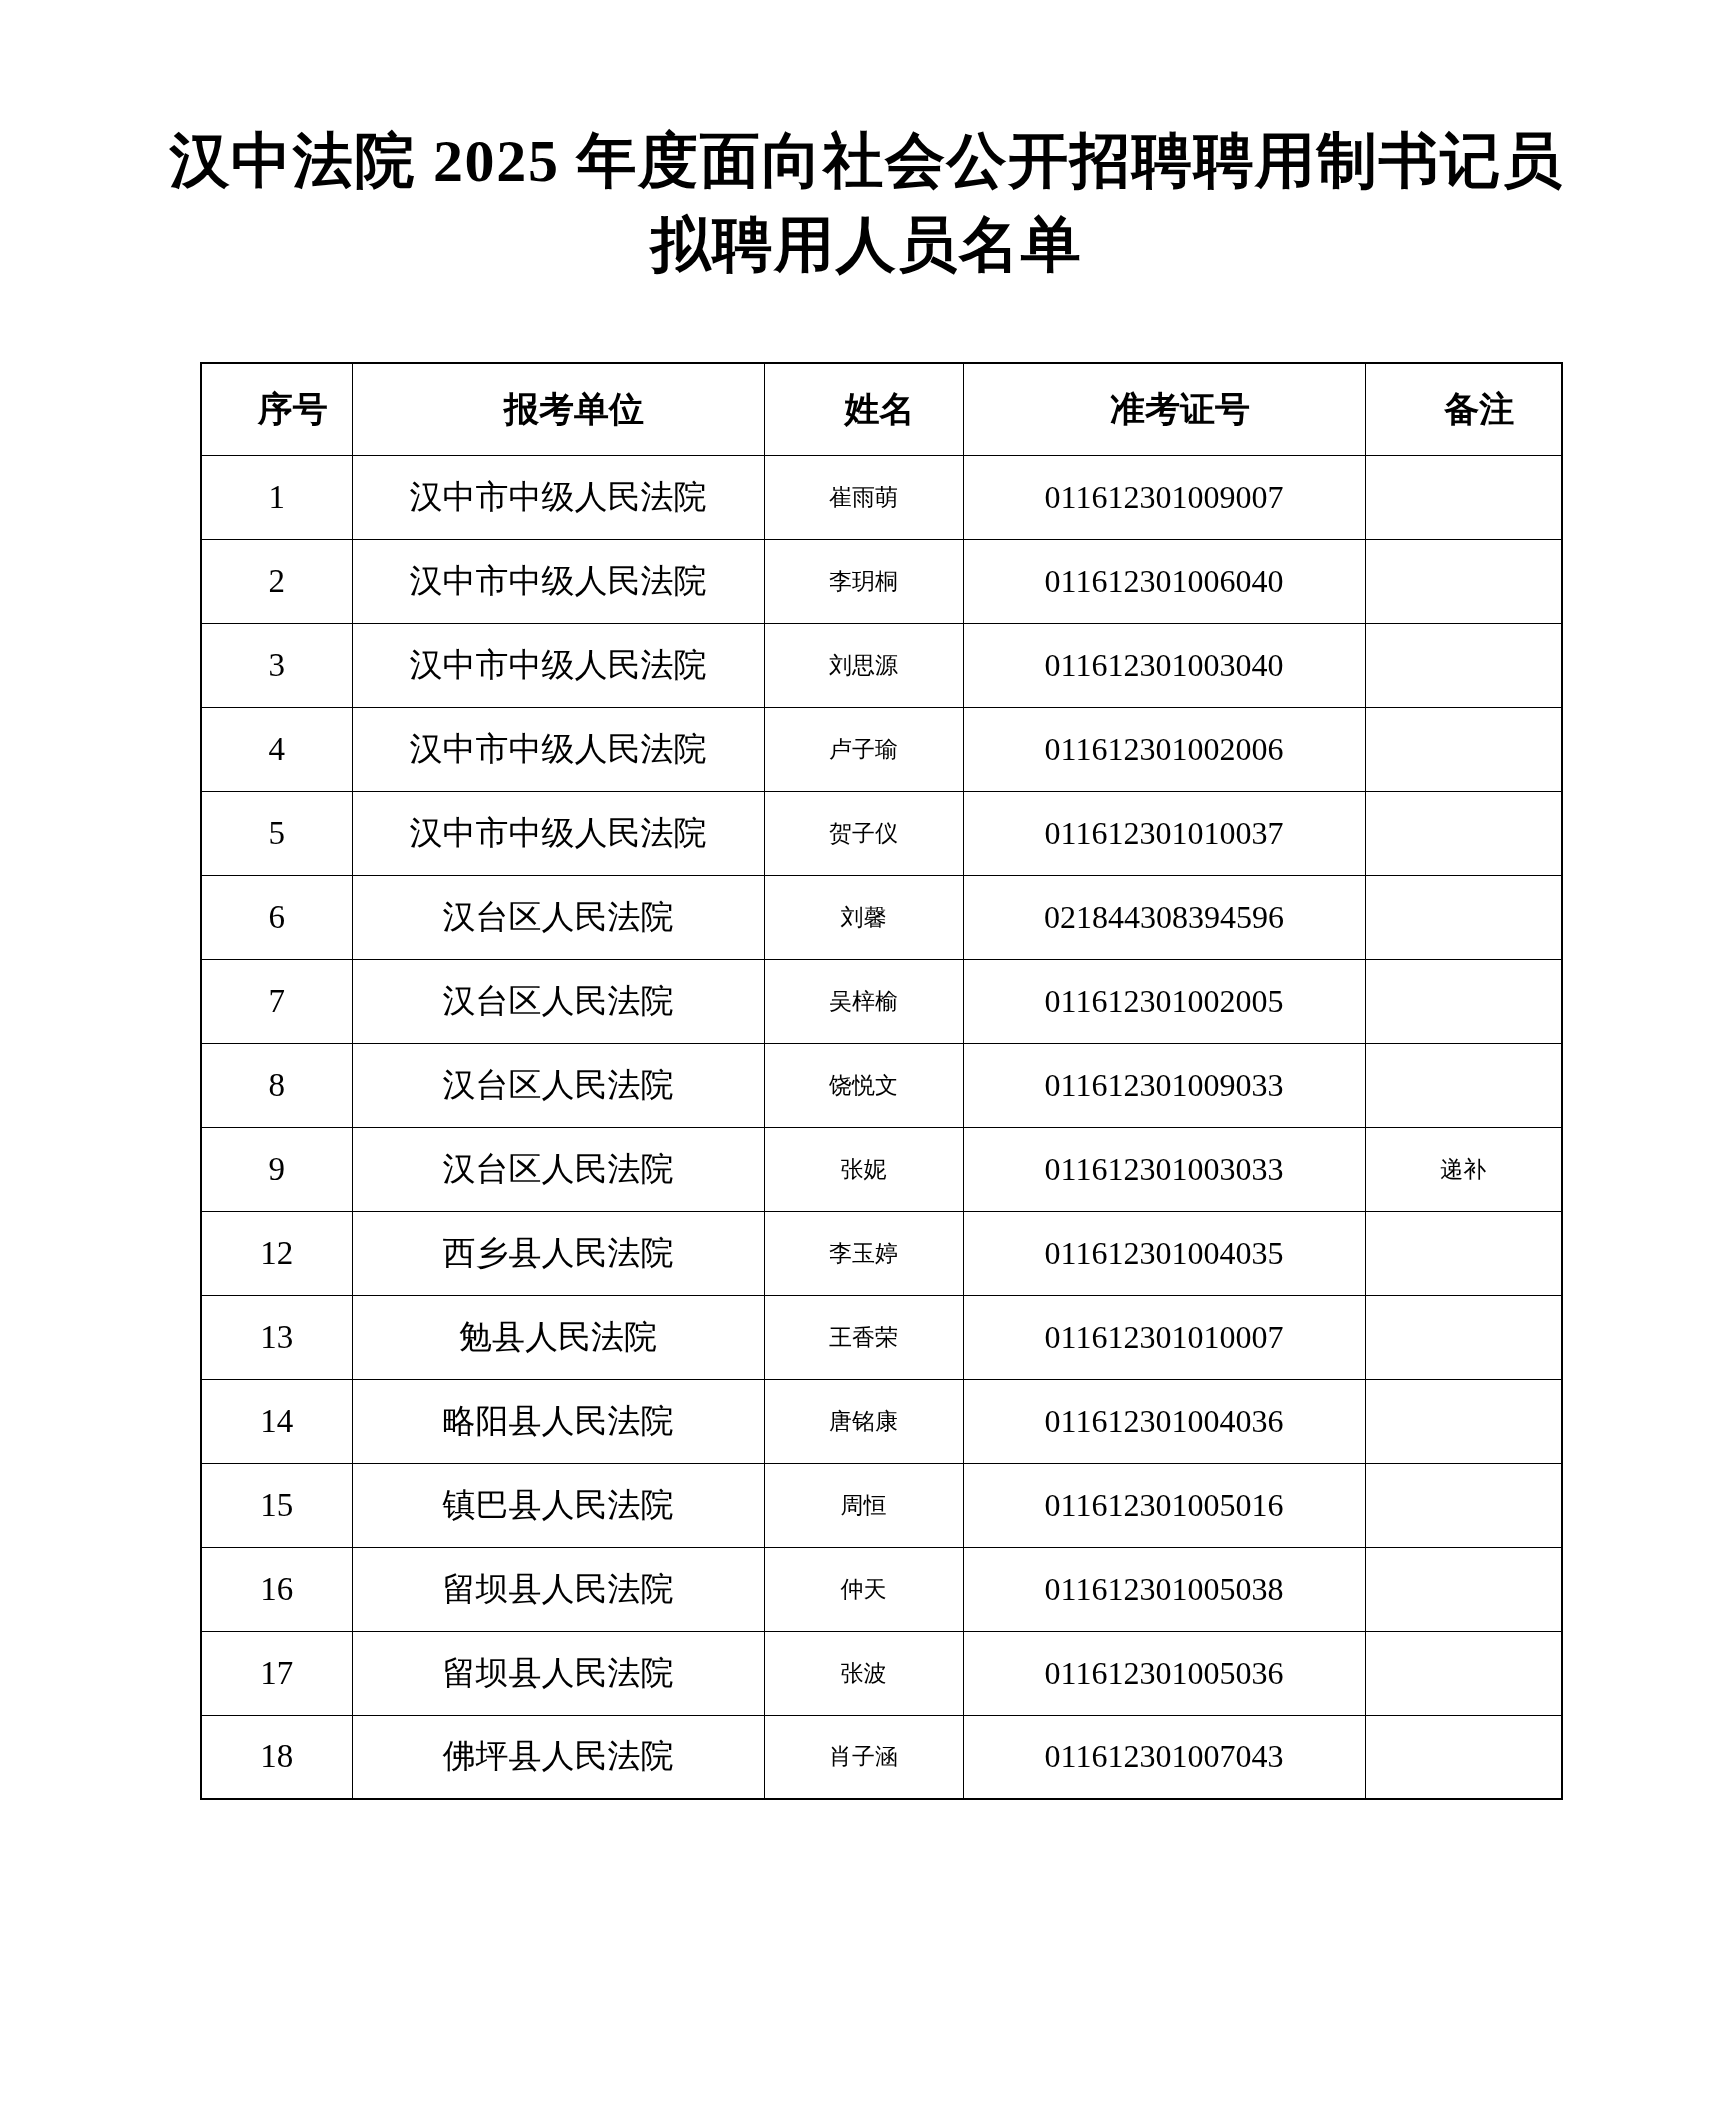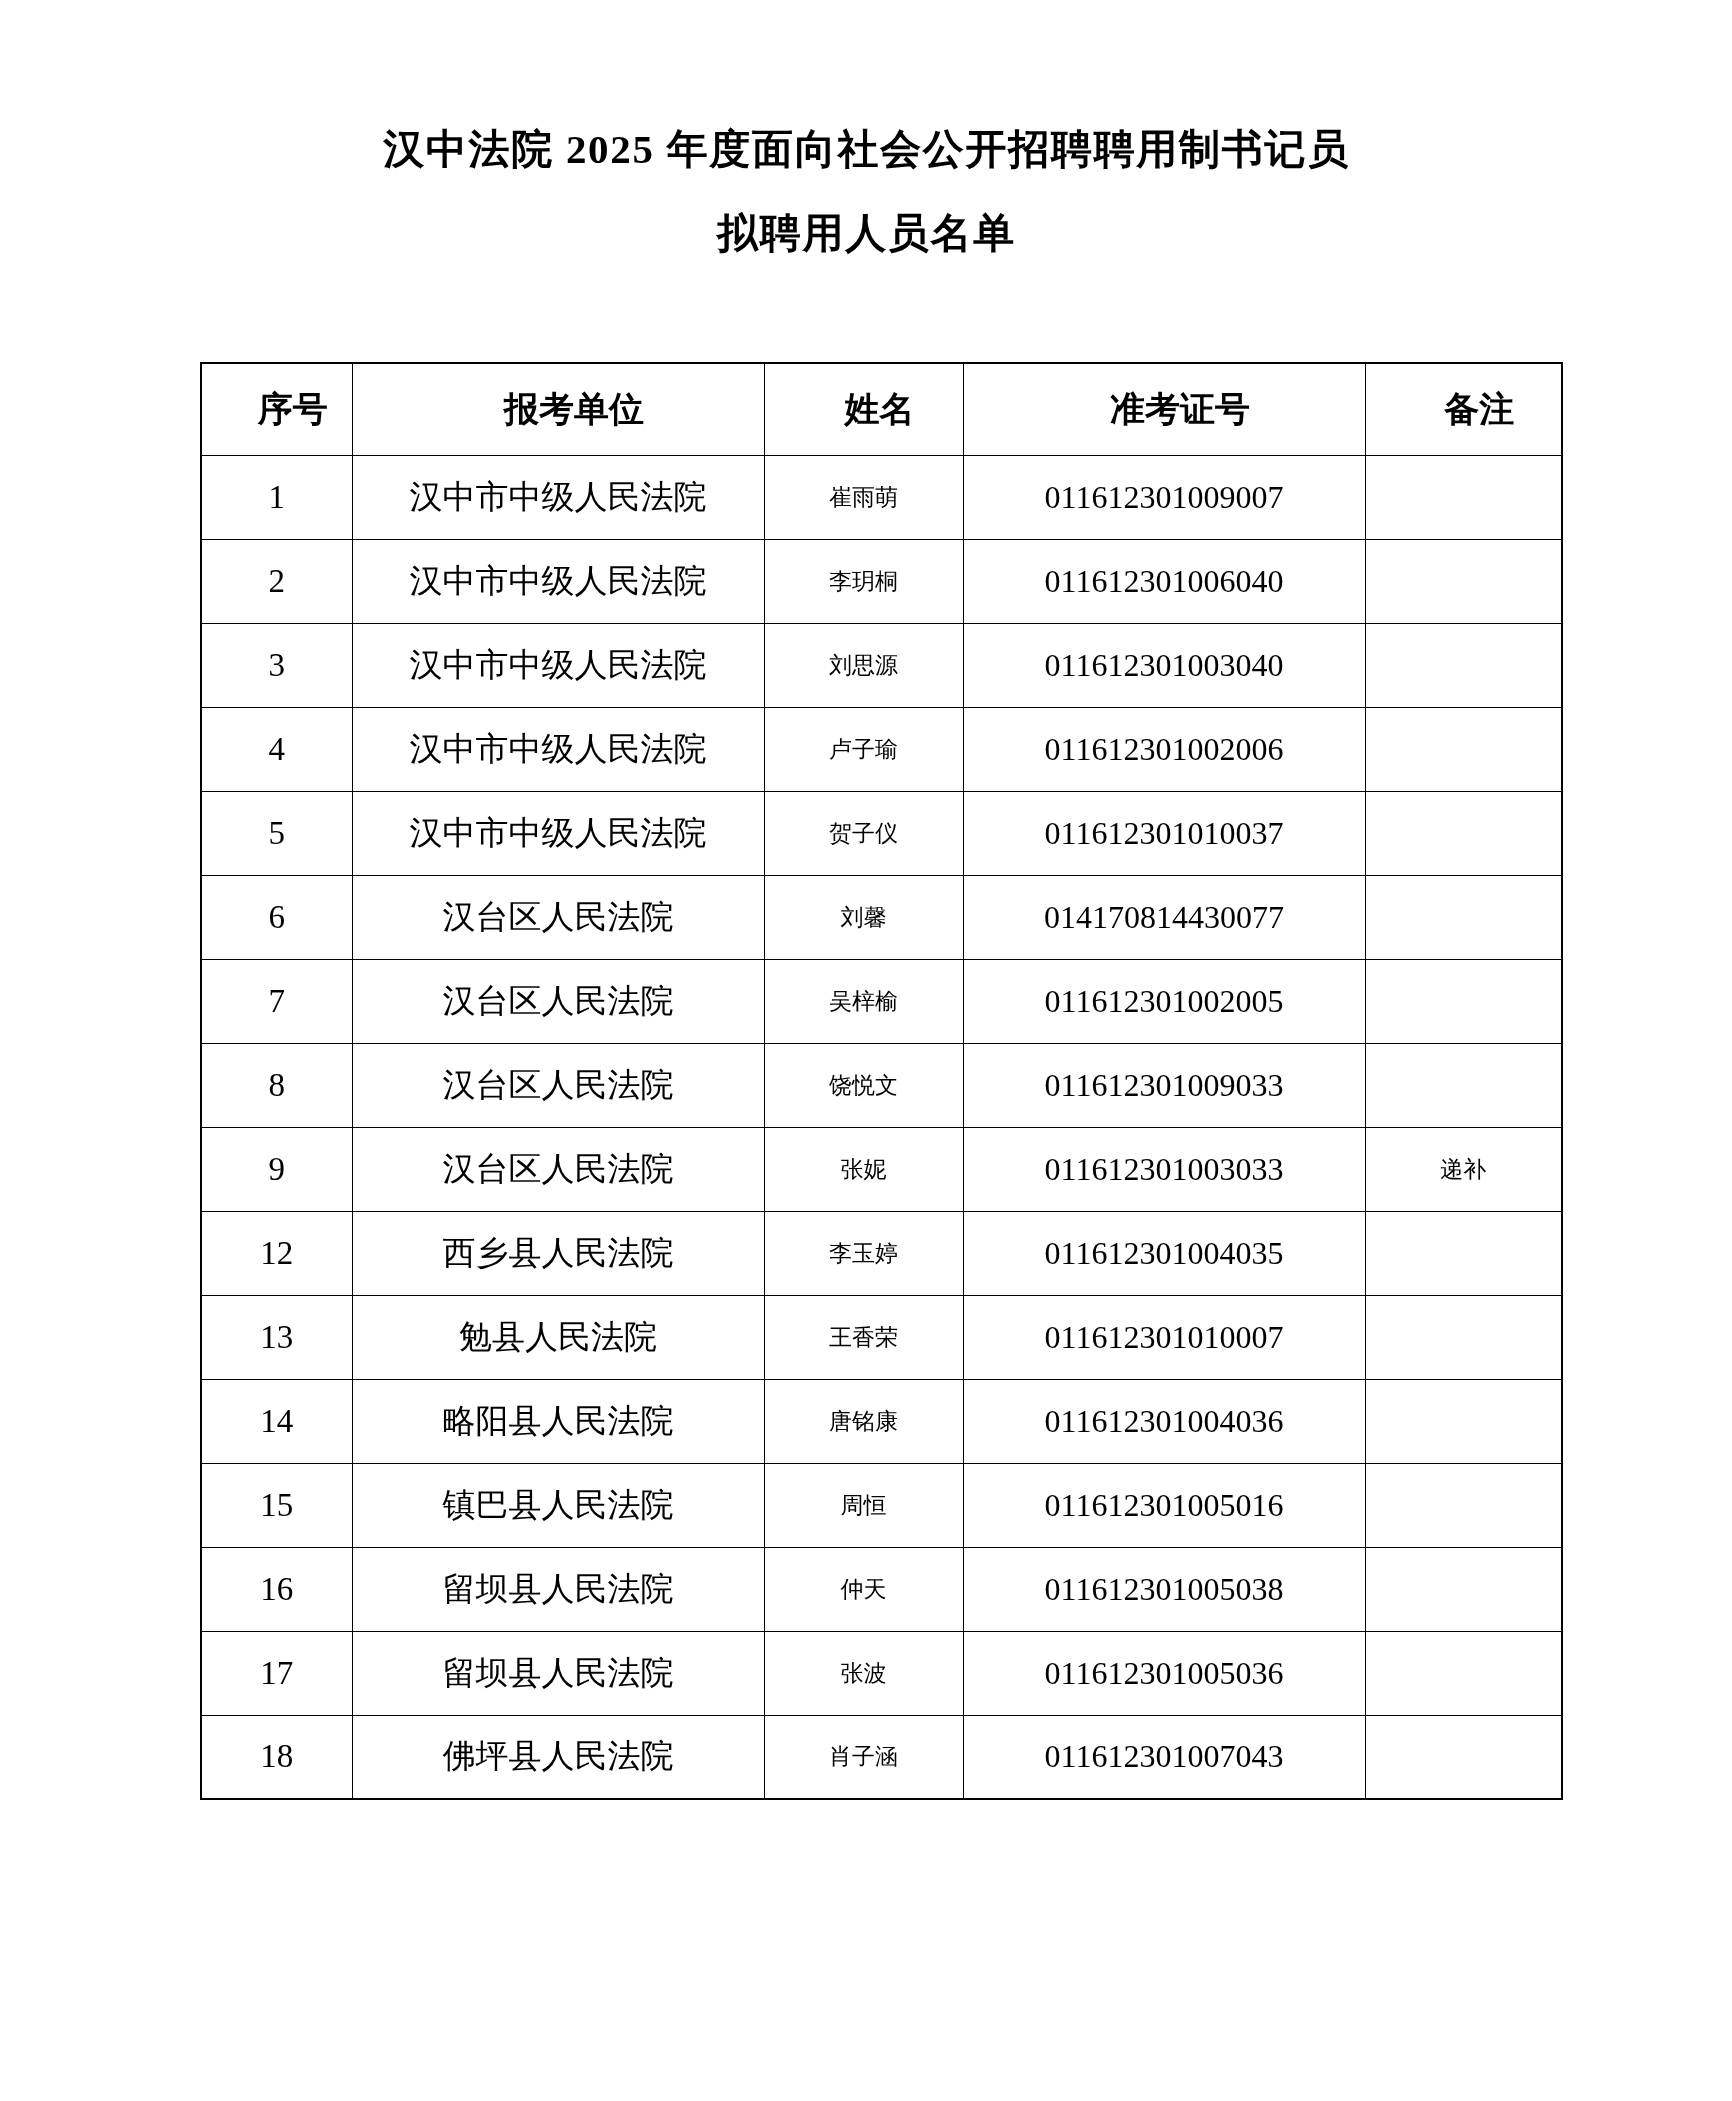--- a/index.html
+++ b/index.html
@@ -5,26 +5,26 @@
   * { margin:0; padding:0; box-sizing:border-box; }
   html,body { width:1733px; height:2101px; }
   body {
     position:relative;
     background:#ffffff;
     color:#000000;
     font-family:"Liberation Serif","DejaVu Serif",serif;
   }
   .doc-title {
     position:absolute;
-    top:107px;
+    top:119px;
     left:0;
     width:1733px;
     text-align:center;
     font-weight:bold;
-    font-size:41px;
+    font-size:60px;
     line-height:84px;
     letter-spacing:1.7px;
   }
   table.roster {
     position:absolute;
     left:200px;
     top:362px;
     width:1362px;
     border-collapse:collapse;
     table-layout:fixed;
@@ -109,21 +109,21 @@
       <td class="c-seq">5</td>
       <td class="c-unit">汉中市中级人民法院</td>
       <td class="c-name">贺子仪</td>
       <td class="c-ticket">011612301010037</td>
       <td class="c-remark"></td>
     </tr>
     <tr>
       <td class="c-seq">6</td>
       <td class="c-unit">汉台区人民法院</td>
       <td class="c-name">刘馨</td>
-      <td class="c-ticket">014170814430077</td>
+      <td class="c-ticket">021844308394596</td>
       <td class="c-remark"></td>
     </tr>
     <tr>
       <td class="c-seq">7</td>
       <td class="c-unit">汉台区人民法院</td>
       <td class="c-name">吴梓榆</td>
       <td class="c-ticket">011612301002005</td>
       <td class="c-remark"></td>
     </tr>
     <tr>

